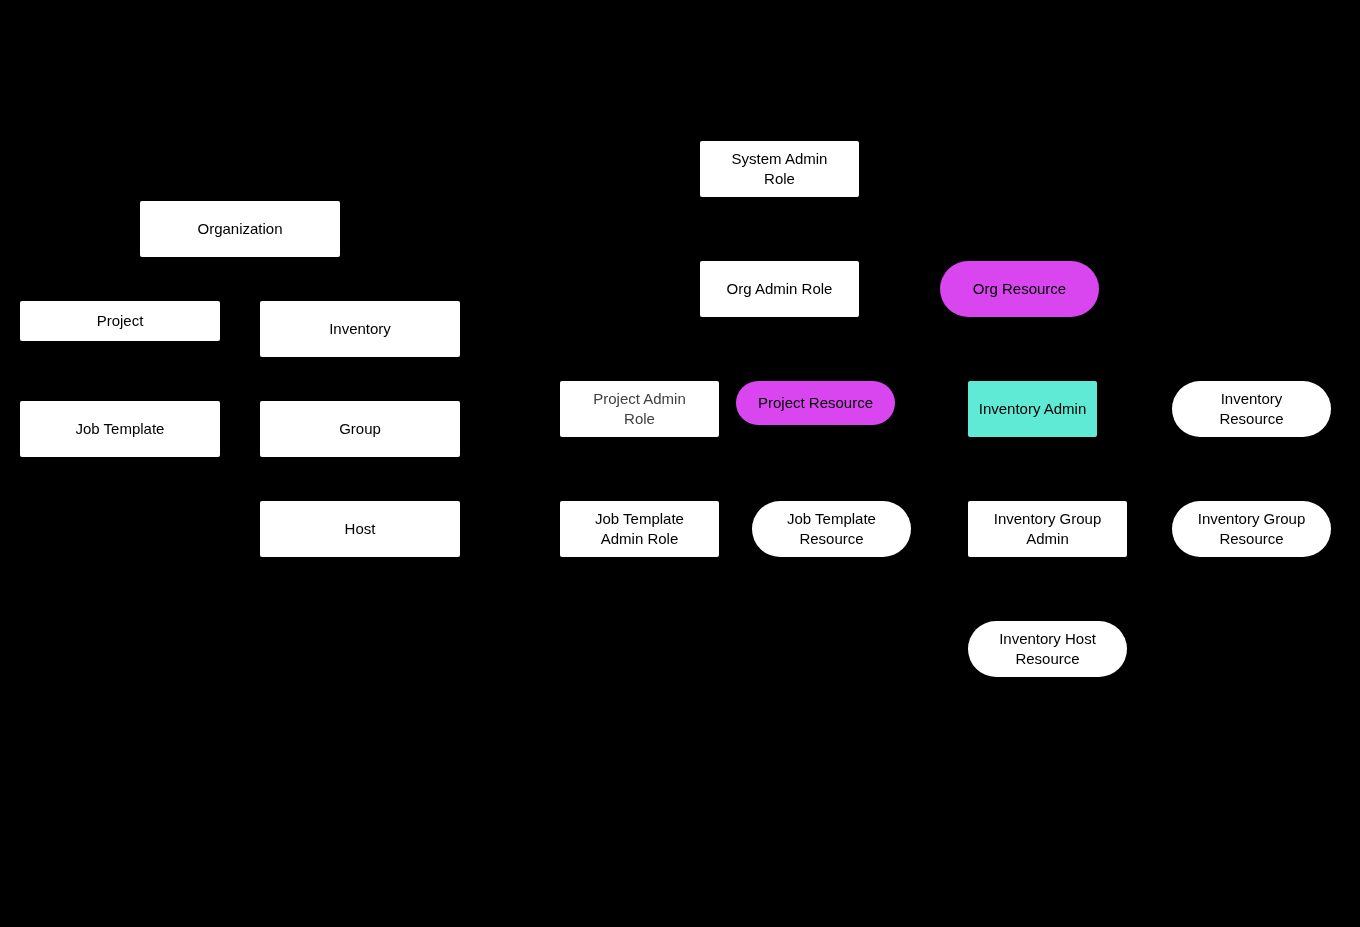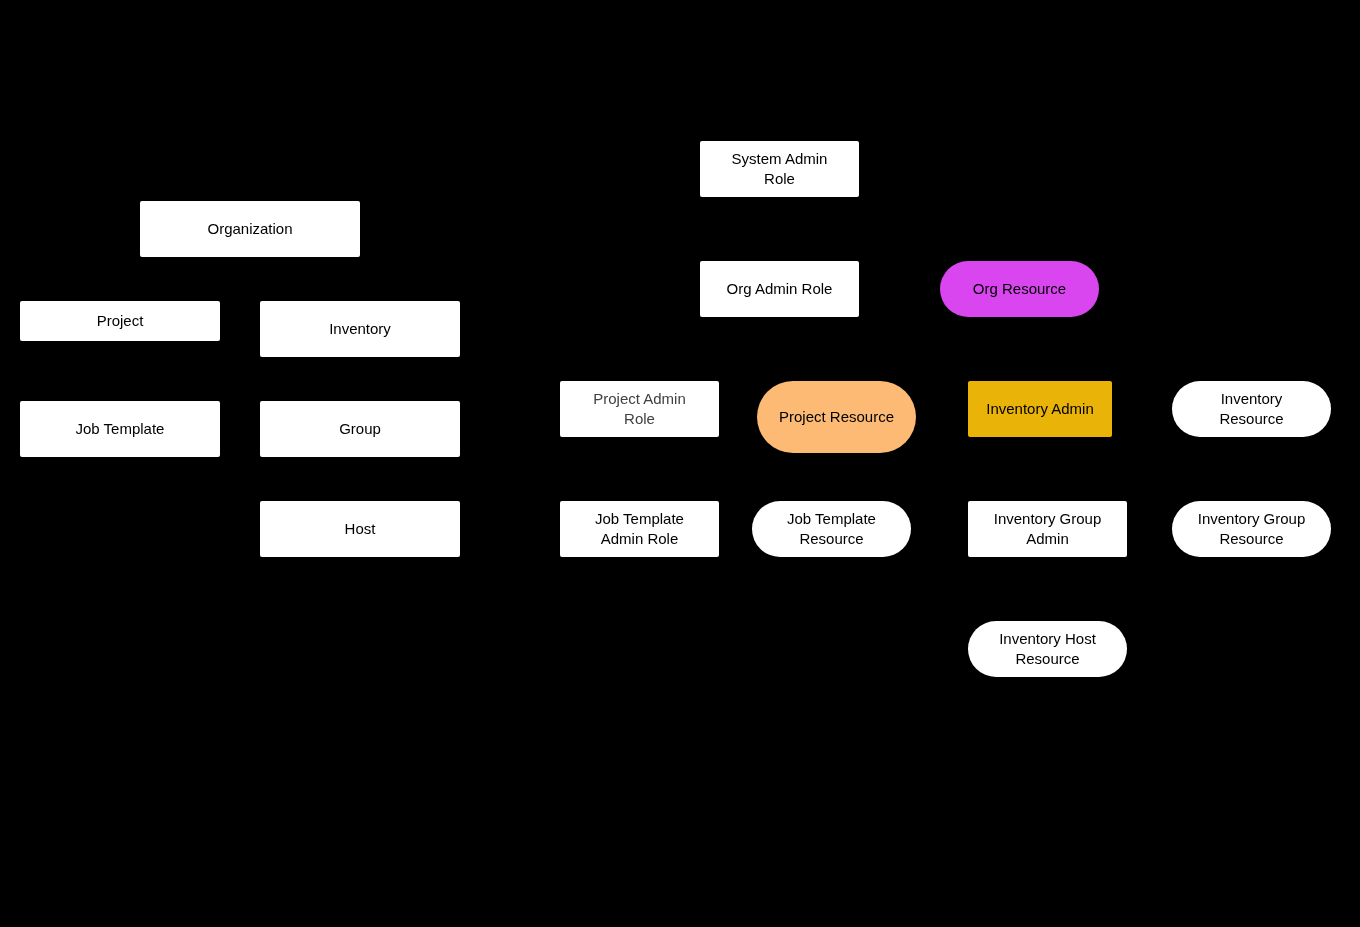--- a/index.html
+++ b/index.html
@@ -33,34 +33,34 @@
     border-radius: 2px;
   }
   .round {
     border-radius: 999px;
   }
 </style>
 </head>
 <body>
 
 <div id="canvas" style="background: rgb(0, 0, 0);">
-    <div class="node rect" style="left: 140px; top: 201px; width: 220px; height: 56px; background: rgb(255, 255, 255); color: rgb(0, 0, 0);">Organization</div>
+    <div class="node rect" style="left: 140px; top: 201px; width: 200px; height: 56px; background: rgb(255, 255, 255); color: rgb(0, 0, 0);">Organization</div>
     <div class="node rect" style="left: 20px; top: 301px; width: 200px; height: 40px; background: rgb(255, 255, 255); color: rgb(0, 0, 0);">Project</div>
     <div class="node rect" style="left: 260px; top: 301px; width: 200px; height: 56px; background: rgb(255, 255, 255); color: rgb(0, 0, 0);">Inventory</div>
     <div class="node rect" style="left: 20px; top: 401px; width: 200px; height: 56px; background: rgb(255, 255, 255); color: rgb(0, 0, 0);">Job Template</div>
     <div class="node rect" style="left: 260px; top: 401px; width: 200px; height: 56px; background: rgb(255, 255, 255); color: rgb(0, 0, 0);">Group</div>
     <div class="node rect" style="left: 260px; top: 501px; width: 200px; height: 56px; background: rgb(255, 255, 255); color: rgb(0, 0, 0);">Host</div>
     <div class="node rect" style="left: 700px; top: 141px; width: 159px; height: 56px; background: rgb(255, 255, 255); color: rgb(0, 0, 0);">System Admin
 Role</div>
     <div class="node rect" style="left: 700px; top: 261px; width: 159px; height: 56px; background: rgb(255, 255, 255); color: rgb(0, 0, 0);">Org Admin Role</div>
     <div class="node round" style="left: 940px; top: 261px; width: 159px; height: 56px; background: #d946ef; color: rgb(0, 0, 0);">Org Resource</div>
     <div class="node rect" style="left: 560px; top: 381px; width: 159px; height: 56px; background: rgb(255, 255, 255); color: #404040;">Project Admin
 Role</div>
-    <div class="node round" style="left: 757px; top: 381px; width: 159px; height: 72px; background: #fdba74; color: rgb(0, 0, 0);">Project Resource</div>
-    <div class="node rect" style="left: 968px; top: 381px; width: 144px; height: 56px; background: #eab308; color: rgb(0, 0, 0); text-align: right;">Inventory Admin</div>
+    <div class="node round" style="left: 736px; top: 381px; width: 159px; height: 44px; background: #d946ef; color: rgb(0, 0, 0);">Project Resource</div>
+    <div class="node rect" style="left: 968px; top: 381px; width: 129px; height: 56px; background: #5eead4; color: rgb(0, 0, 0); text-align: right;">Inventory Admin</div>
     <div class="node round" style="left: 1172px; top: 381px; width: 159px; height: 56px; background: rgb(255, 255, 255); color: rgb(0, 0, 0);">Inventory
 Resource</div>
     <div class="node rect" style="left: 560px; top: 501px; width: 159px; height: 56px; background: rgb(255, 255, 255); color: rgb(0, 0, 0);">Job Template
 Admin Role</div>
     <div class="node round" style="left: 752px; top: 501px; width: 159px; height: 56px; background: rgb(255, 255, 255); color: rgb(0, 0, 0);">Job Template
 Resource</div>
     <div class="node rect" style="left: 968px; top: 501px; width: 159px; height: 56px; background: rgb(255, 255, 255); color: rgb(0, 0, 0);">Inventory Group
 Admin</div>
     <div class="node round" style="left: 1172px; top: 501px; width: 159px; height: 56px; background: rgb(255, 255, 255); color: rgb(0, 0, 0);">Inventory Group
 Resource</div>

